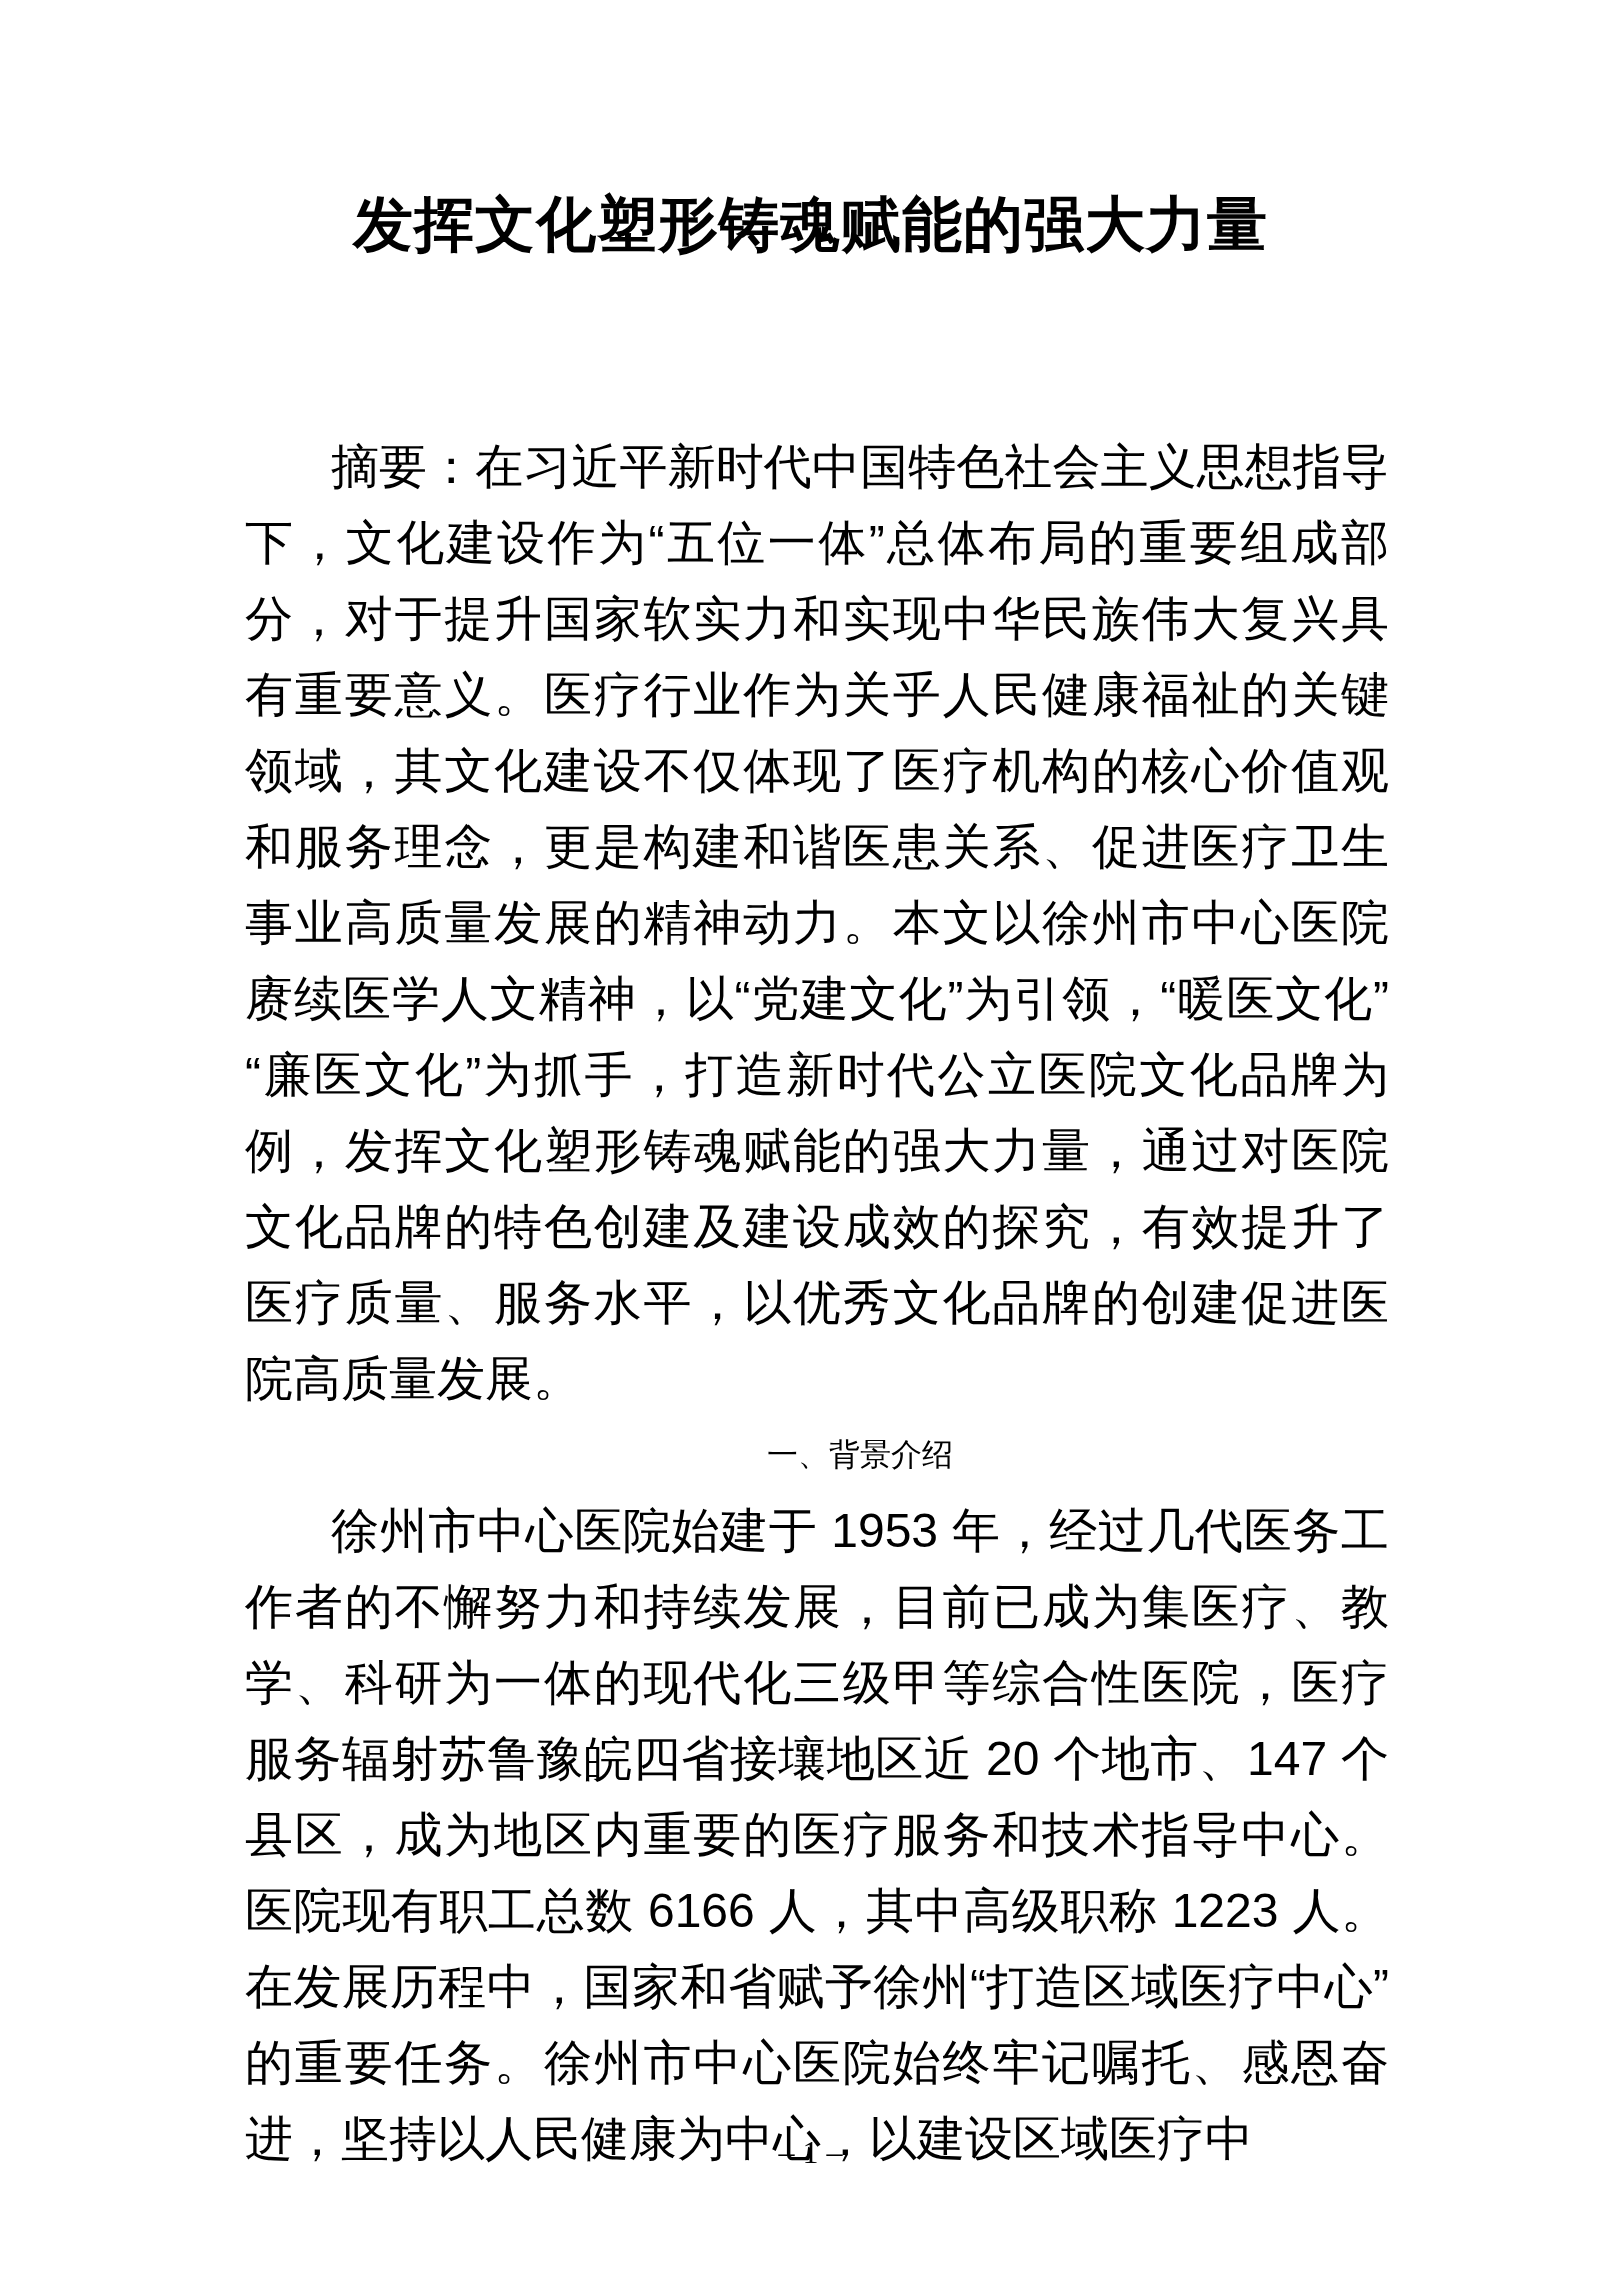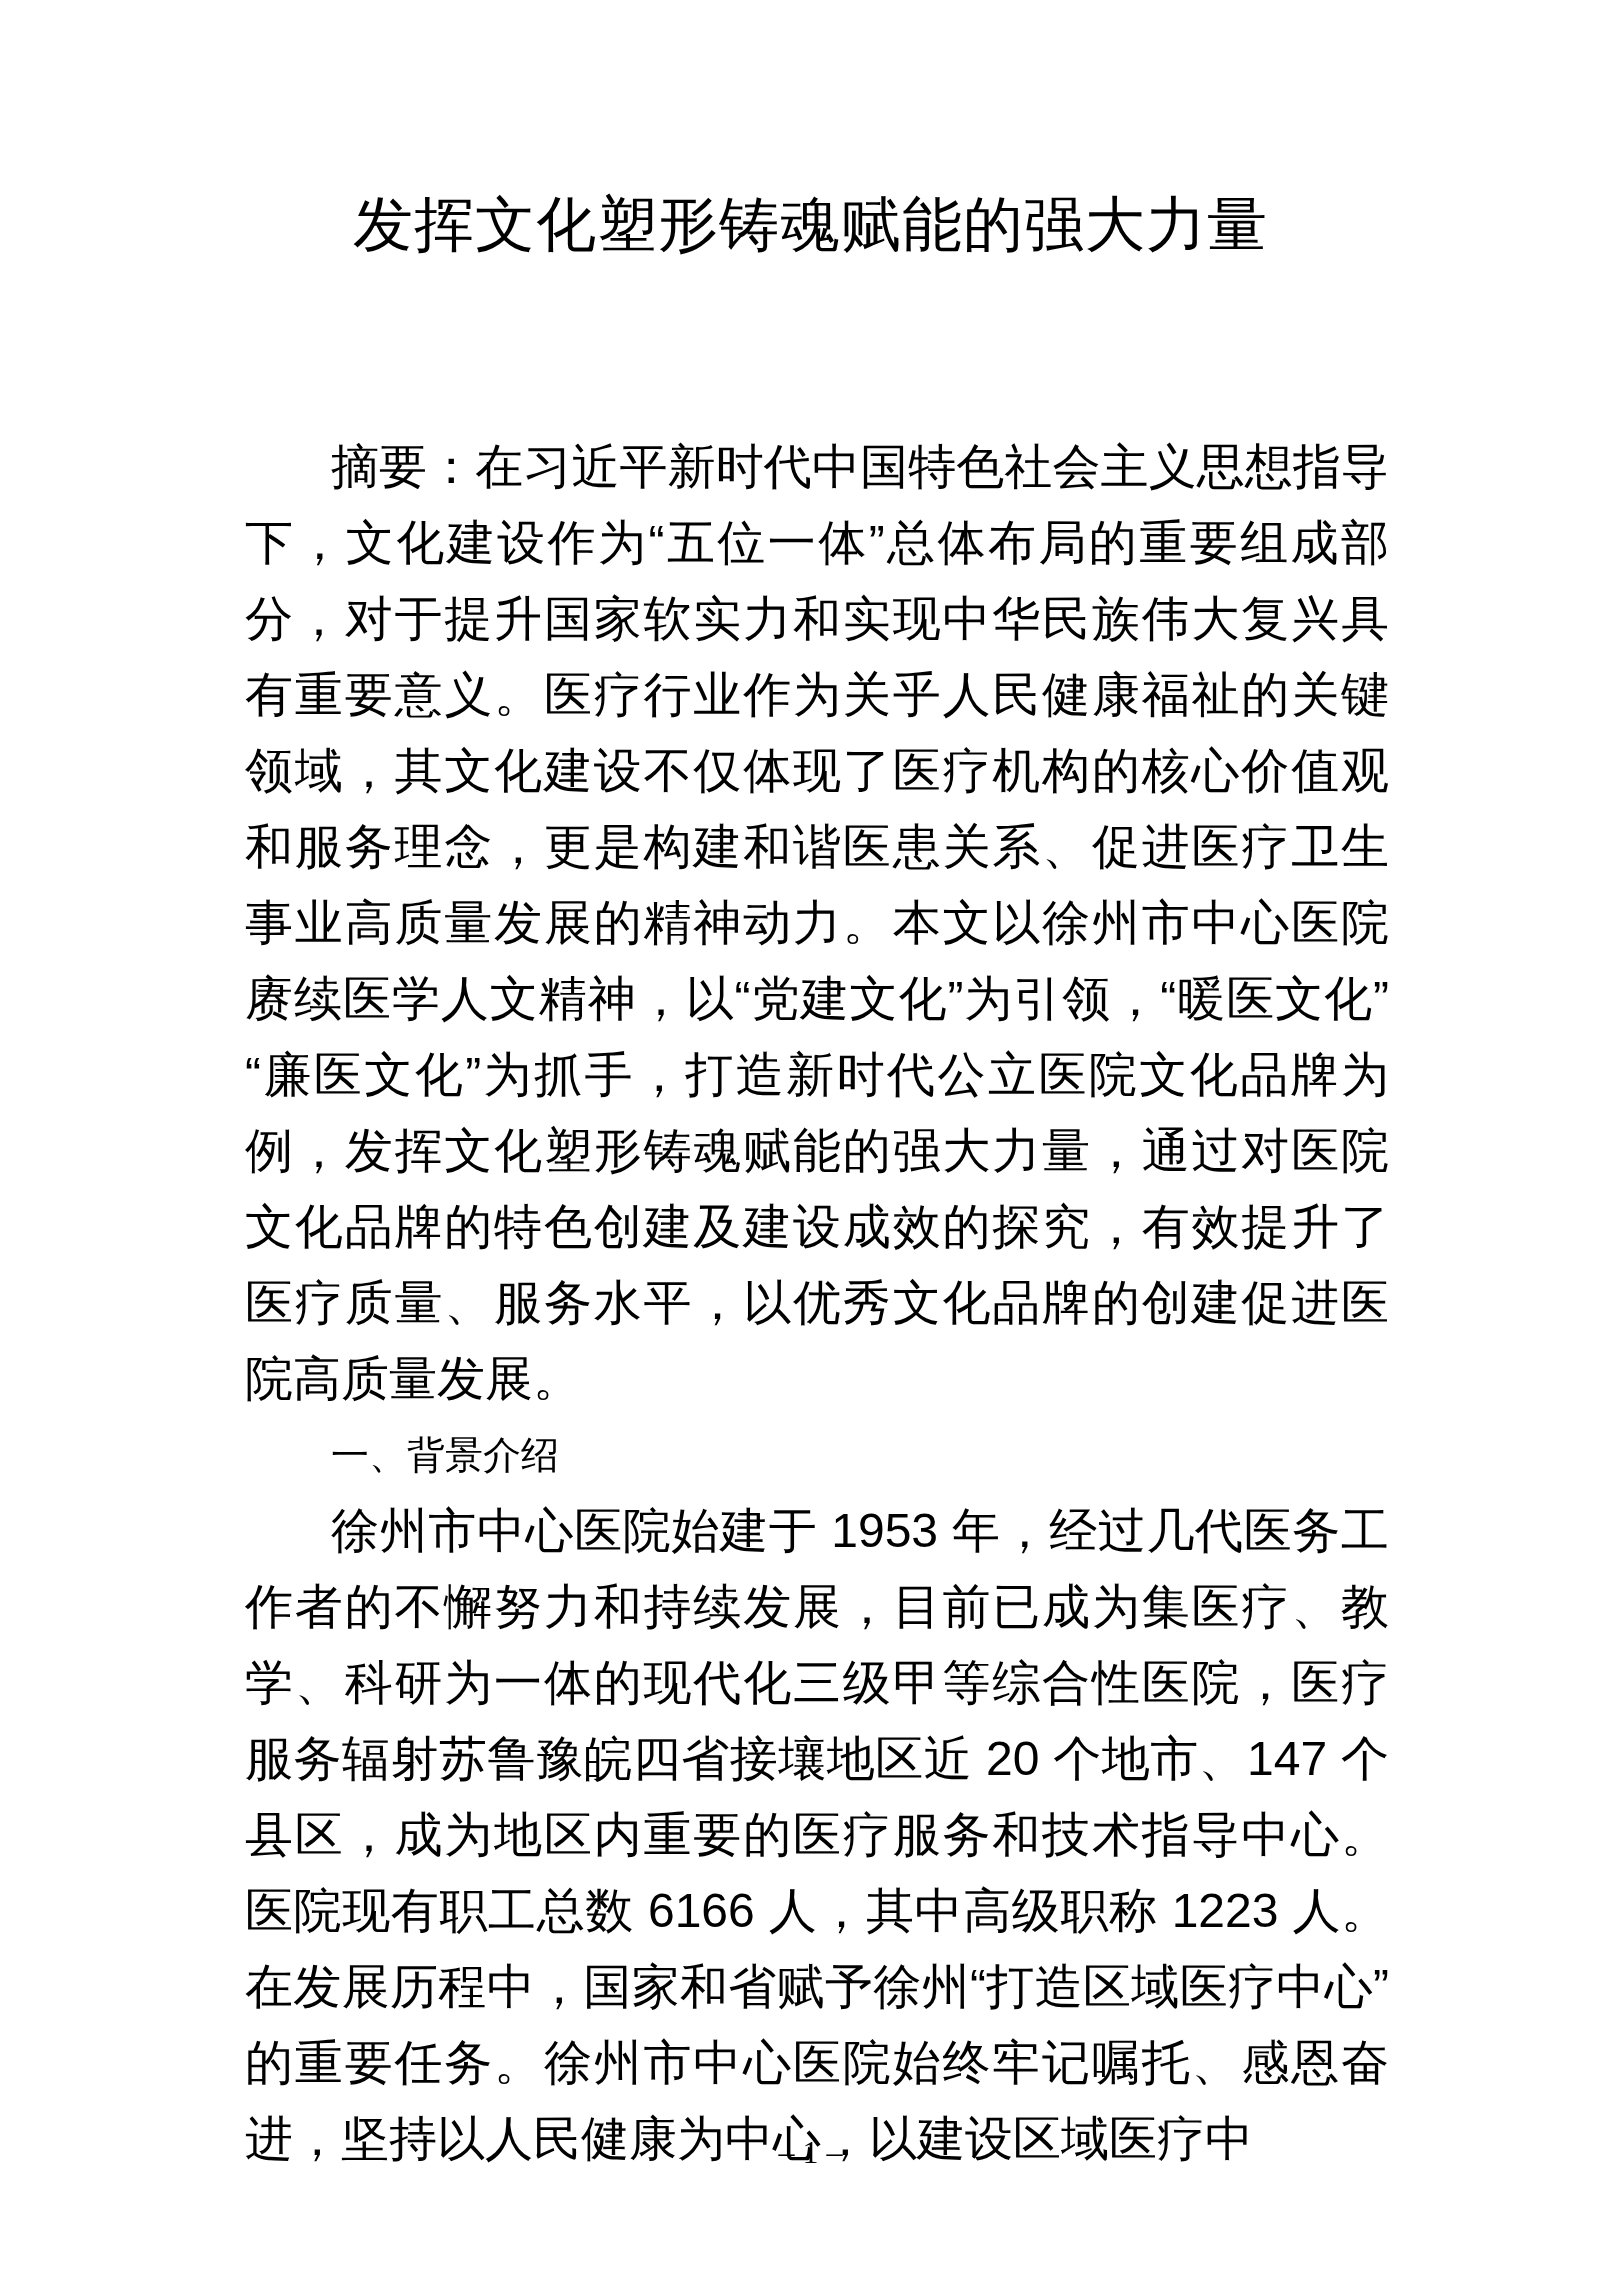--- a/index.html
+++ b/index.html
@@ -18,21 +18,21 @@
   }
   .title {
     position: absolute;
     top: 182px;
     left: 0;
     right: 0;
     margin: 0;
     text-align: center;
     font-size: 60px;
     line-height: 86px;
-    font-weight: normal;
+    font-weight: bold;
     letter-spacing: 1px;
   }
   .title .title-line {
     display: block;
   }
   .text-block {
     position: absolute;
     top: 429px;
     left: 245px;
     width: 1144px;
@@ -41,24 +41,25 @@
     margin: 0;
     font-size: 48px;
     line-height: 76px;
     text-align: justify;
     text-align-last: left;
     text-indent: 86px;
     word-break: break-all;
   }
   .heading {
     margin: 0;
-    font-size: 38px;
+    font-size: 31px;
     line-height: 76px;
     font-weight: normal;
     text-indent: 86px;
+    text-align: center;
   }
   .footer {
     position: absolute;
     top: 2133px;
     left: 0;
     right: 0;
     text-align: center;
     font-family: "Liberation Serif", serif;
     font-size: 32px;
     line-height: 39px;

